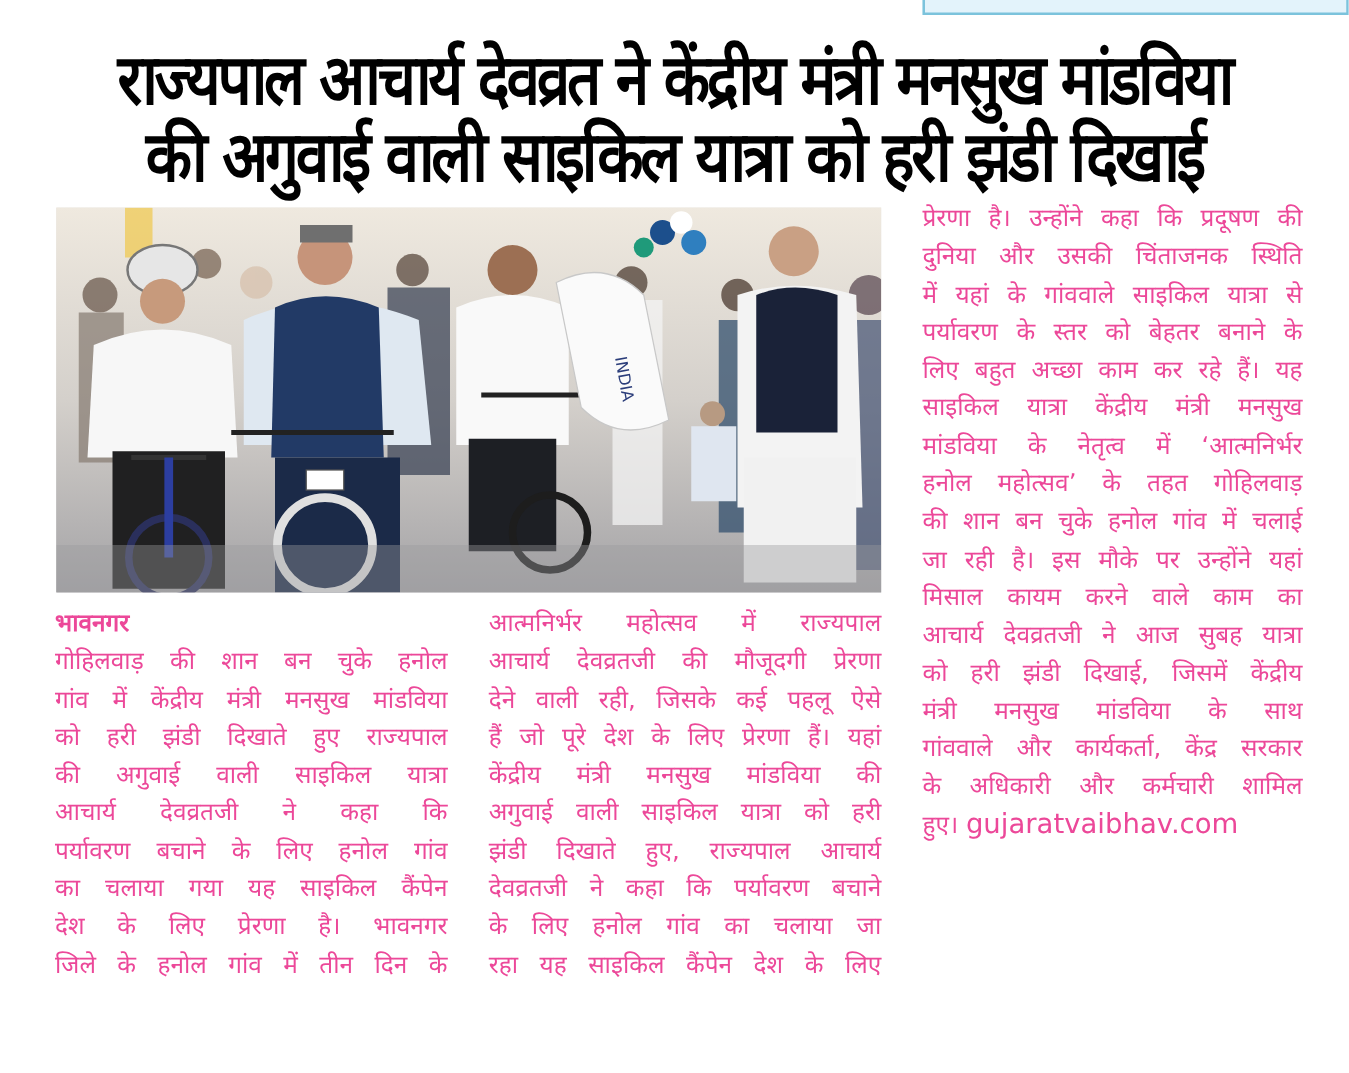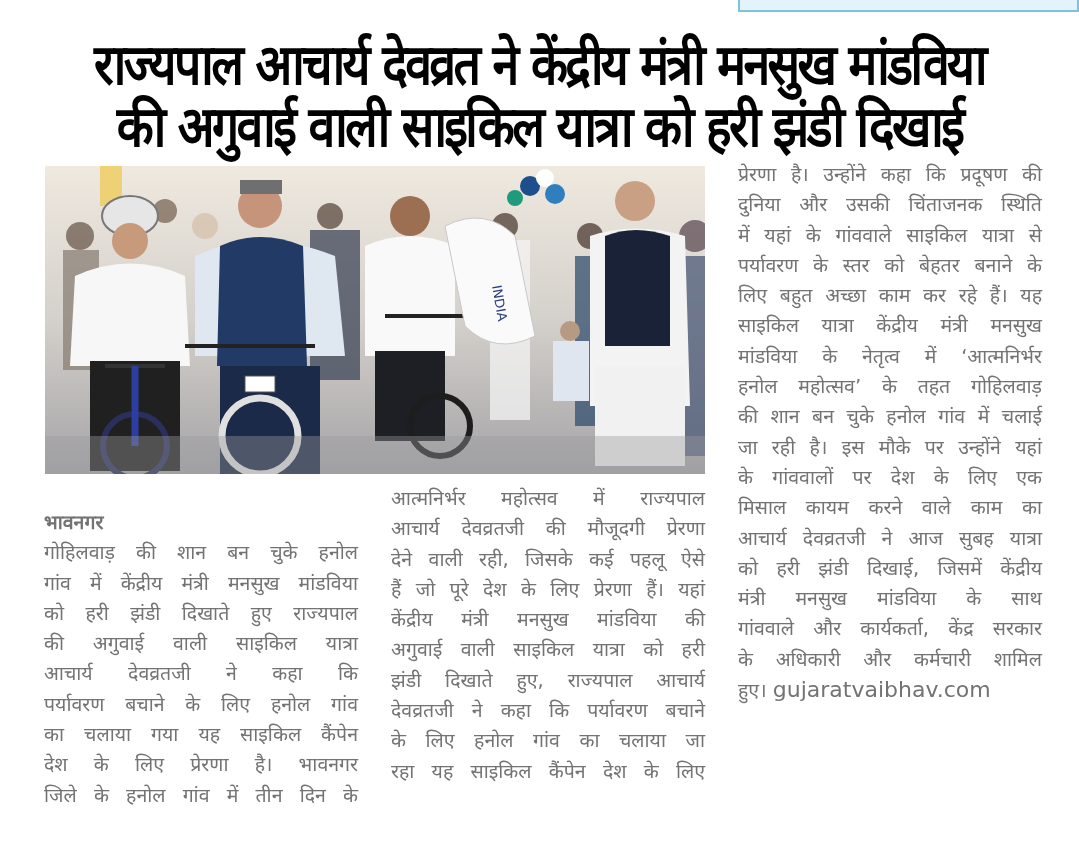--- a/index.html
+++ b/index.html
@@ -21,26 +21,26 @@
     font-size: 56px; line-height: 62px; letter-spacing: -3px; color: #000;
     transform: scaleX(0.86); transform-origin: center top;
   }
   .headline div { white-space: nowrap; }
   .photo {
     position: absolute; left: 45px; top: 166px; width: 660px; height: 308px;
     overflow: hidden;
     background: linear-gradient(180deg, #e9e4dc 0%, #d6d2cc 40%, #b9b8b8 75%, #a9a8aa 100%);
   }
   .col {
-    position: absolute; font-size: 19.5px; line-height: 30.3px; color: #737373;
+    position: absolute; font-size: 19.5px; line-height: 30.3px; color: #ec4899;
     text-align: justify; text-align-last: justify;
   }
   .col .line { display: block; white-space: nowrap; height: 30.3px; overflow: visible; }
   .col .line.last { text-align-last: left; }
-  .col1 { left: 44px; top: 508px; width: 314px; }
+  .col1 { left: 44px; top: 484px; width: 314px; }
   .col2 { left: 391px; top: 484px; width: 314px; }
   .col3 { left: 738px; top: 160px; width: 304px; }
   .dateline { font-weight: bold; }
   .site { font-family: "DejaVu Sans", sans-serif; font-size: 22px; letter-spacing: 0px; }
 </style>
 </head>
 <body>
 
 <div class="top-strip">
   <div class="top-box"></div>
@@ -154,21 +154,20 @@
   <span class="line">प्रेरणा है। उन्होंने कहा कि प्रदूषण की</span>
   <span class="line">दुनिया और उसकी चिंताजनक स्थिति</span>
   <span class="line">में यहां के गांववाले साइकिल यात्रा से</span>
   <span class="line">पर्यावरण के स्तर को बेहतर बनाने के</span>
   <span class="line">लिए बहुत अच्छा काम कर रहे हैं। यह</span>
   <span class="line">साइकिल यात्रा केंद्रीय मंत्री मनसुख</span>
   <span class="line">मांडविया के नेतृत्व में ‘आत्मनिर्भर</span>
   <span class="line">हनोल महोत्सव’ के तहत गोहिलवाड़</span>
   <span class="line">की शान बन चुके हनोल गांव में चलाई</span>
   <span class="line">जा रही है। इस मौके पर उन्होंने यहां</span>
-  <span class="line">के गांववालों पर देश के लिए एक</span>
   <span class="line">मिसाल कायम करने वाले काम का</span>
   <span class="line">आचार्य देवव्रतजी ने आज सुबह यात्रा</span>
   <span class="line">को हरी झंडी दिखाई, जिसमें केंद्रीय</span>
   <span class="line">मंत्री  मनसुख मांडविया के साथ</span>
   <span class="line">गांववाले और कार्यकर्ता, केंद्र सरकार</span>
   <span class="line">के अधिकारी और कर्मचारी शामिल</span>
   <span class="line last">
     <span>हुए।</span>
     <span class="site">gujaratvaibhav.com</span>
   </span>

